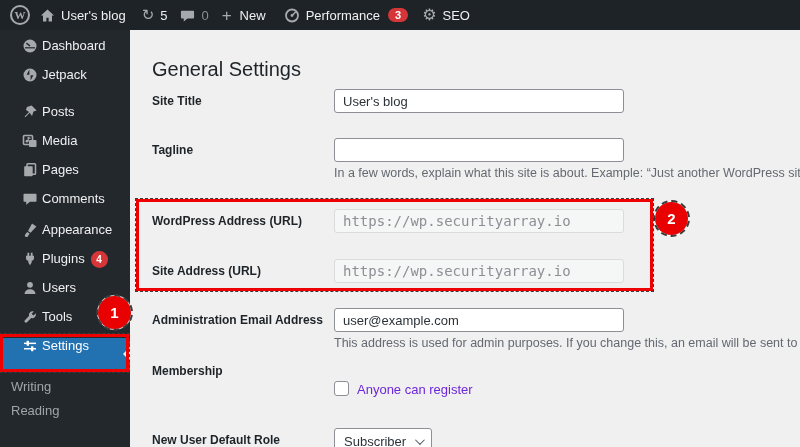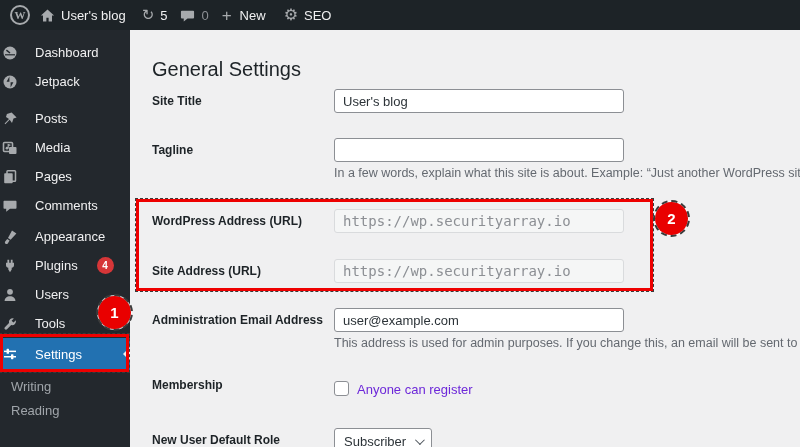--- a/index.html
+++ b/index.html
@@ -30,22 +30,22 @@
     border-radius: 9px; padding: 1px 7px; margin-left: 2px;
   }
   .gear-glyph { font-family: "DejaVu Sans", sans-serif; font-size: 16px; color: #a7aaad; line-height: 1; }
   .refresh-glyph { font-family: "DejaVu Sans", sans-serif; font-size: 15px; color: #a7aaad; line-height: 1; }
   
   .sidebar {
     position: absolute; left: 0; top: 30px; width: 130px; height: 417px;
     background: #23282d; color: #f0f0f1; z-index: 10; padding-top: 8px;
   }
   .sb-item {
-    height: 29px; display: flex; align-items: center; gap: 17px;
-    padding-left: 2px; font-size: 13px; color: #f0f0f1; cursor: pointer;
+    height: 29px; display: flex; align-items: flex-start; gap: 4px;
+    padding-left: 22px; font-size: 13px; color: #f0f0f1; cursor: pointer;
   }
   .sb-item .sb-icon { width: 16px; height: 16px; color: #a7aaad; flex: 0 0 16px; }
   .sb-sep { height: 8px; }
   .sb-sep2 { height: 2px; }
   .sb-item.active {
     height: 32px; background: #2271b1; color: #fff; position: relative;
   }
   .sb-item.active .sb-icon { color: #fff; }
   .sb-item.active::after {
     content: ""; position: absolute; right: 0; top: 50%; transform: translateY(-50%);
@@ -132,20 +132,31 @@
       <svg width="15" height="15" viewBox="0 0 16 16">
           <path fill="currentColor" d="M2 2.8h12c.6 0 1 .4 1 1v6.4c0 .6-.4 1-1 1H8l-4 3.3v-3.3H2c-.6 0-1-.4-1-1V3.8c0-.6.4-1 1-1z"></path>
         </svg>
     </span>
     <span class="ab-count-dim">0</span>
   </div>
   <div class="ab-item" style="margin-right:18px;">
     <span class="ab-plus">+</span>
     <span>New</span>
   </div>
+  <div class="ab-item" style="margin-right:14px;">
+    <span class="ab-icon">
+      <svg width="16" height="16" viewBox="0 0 16 16">
+          <circle cx="8" cy="8.5" r="6" fill="none" stroke="currentColor" stroke-width="1.8"></circle>
+          <path d="M8 8.5 11.6 5" stroke="currentColor" stroke-width="1.6"></path>
+          <circle cx="8" cy="8.5" r="1.4" fill="currentColor"></circle>
+        </svg>
+    </span>
+    <span>Performance</span>
+    <span class="pill-badge">3</span>
+  </div>
   <div class="ab-item">
     <span class="gear-glyph">⚙</span>
     <span>SEO</span>
   </div>
 </div>
 
 <div class="sidebar">
   <div class="sb-item">
     <span class="sb-icon">
       <svg width="16" height="16" viewBox="0 0 16 16">
@@ -271,21 +282,21 @@
   <label class="f-label" style="top:184px;">WordPress Address (URL)</label>
   <input class="f-input url" style="top: 179px;" placeholder="https://wp.securityarray.io">
 
   <label class="f-label" style="top:234px;">Site Address (URL)</label>
   <input class="f-input url" style="top: 229px;" placeholder="https://wp.securityarray.io">
 
   <label class="f-label" style="top:283px;">Administration Email Address</label>
   <input class="f-input" style="top: 278px;" value="user@example.com">
   <div class="f-help" style="top:306px;">This address is used for admin purposes. If you change this, an email will be sent to your new address to confirm it. The new address will not become active until confirmed.</div>
 
-  <label class="f-label" style="top:348px;text-align:right;">Membership</label>
+  <label class="f-label" style="top:334px;text-align:right;">Membership</label>
   <span class="checkbox" style="top:351px;"></span>
   <span class="cb-label" style="top:352px;">Anyone can register</span>
 
   <label class="f-label" style="top:403px;">New User Default Role</label>
   <div class="select">
     <span>Subscriber</span>
     <span class="chevron"></span>
   </div>
 </div>
 

